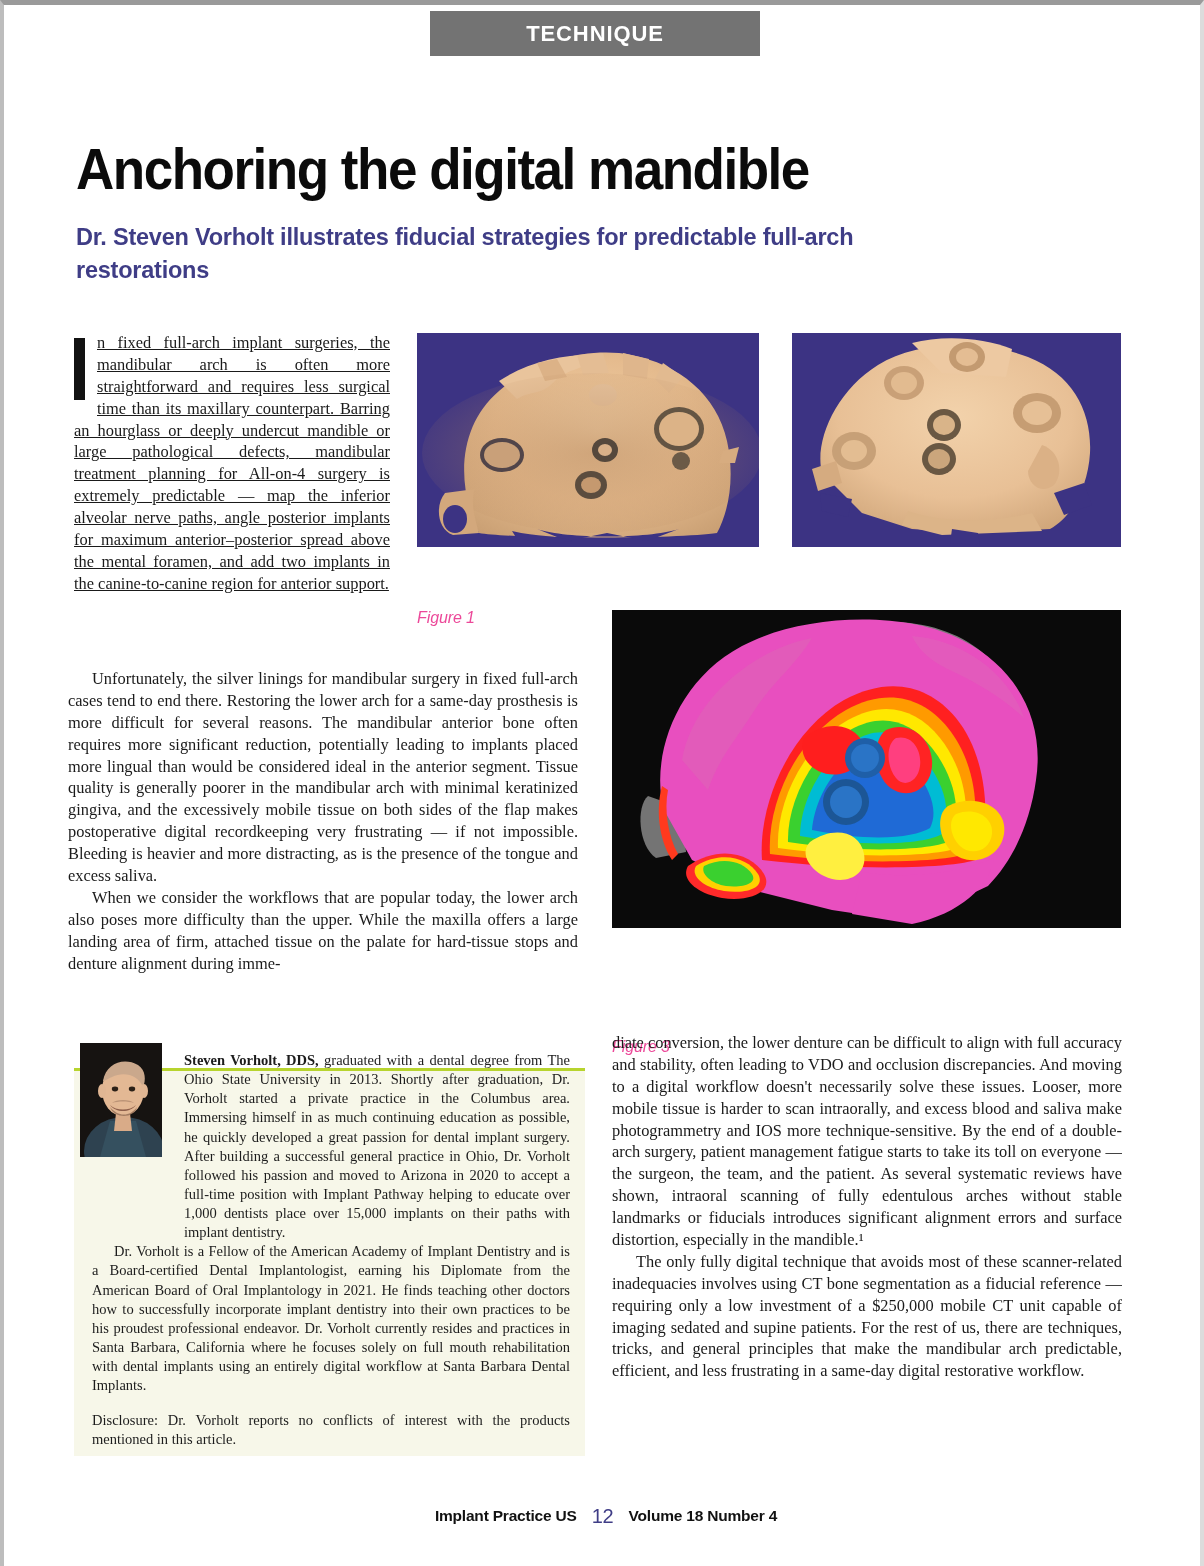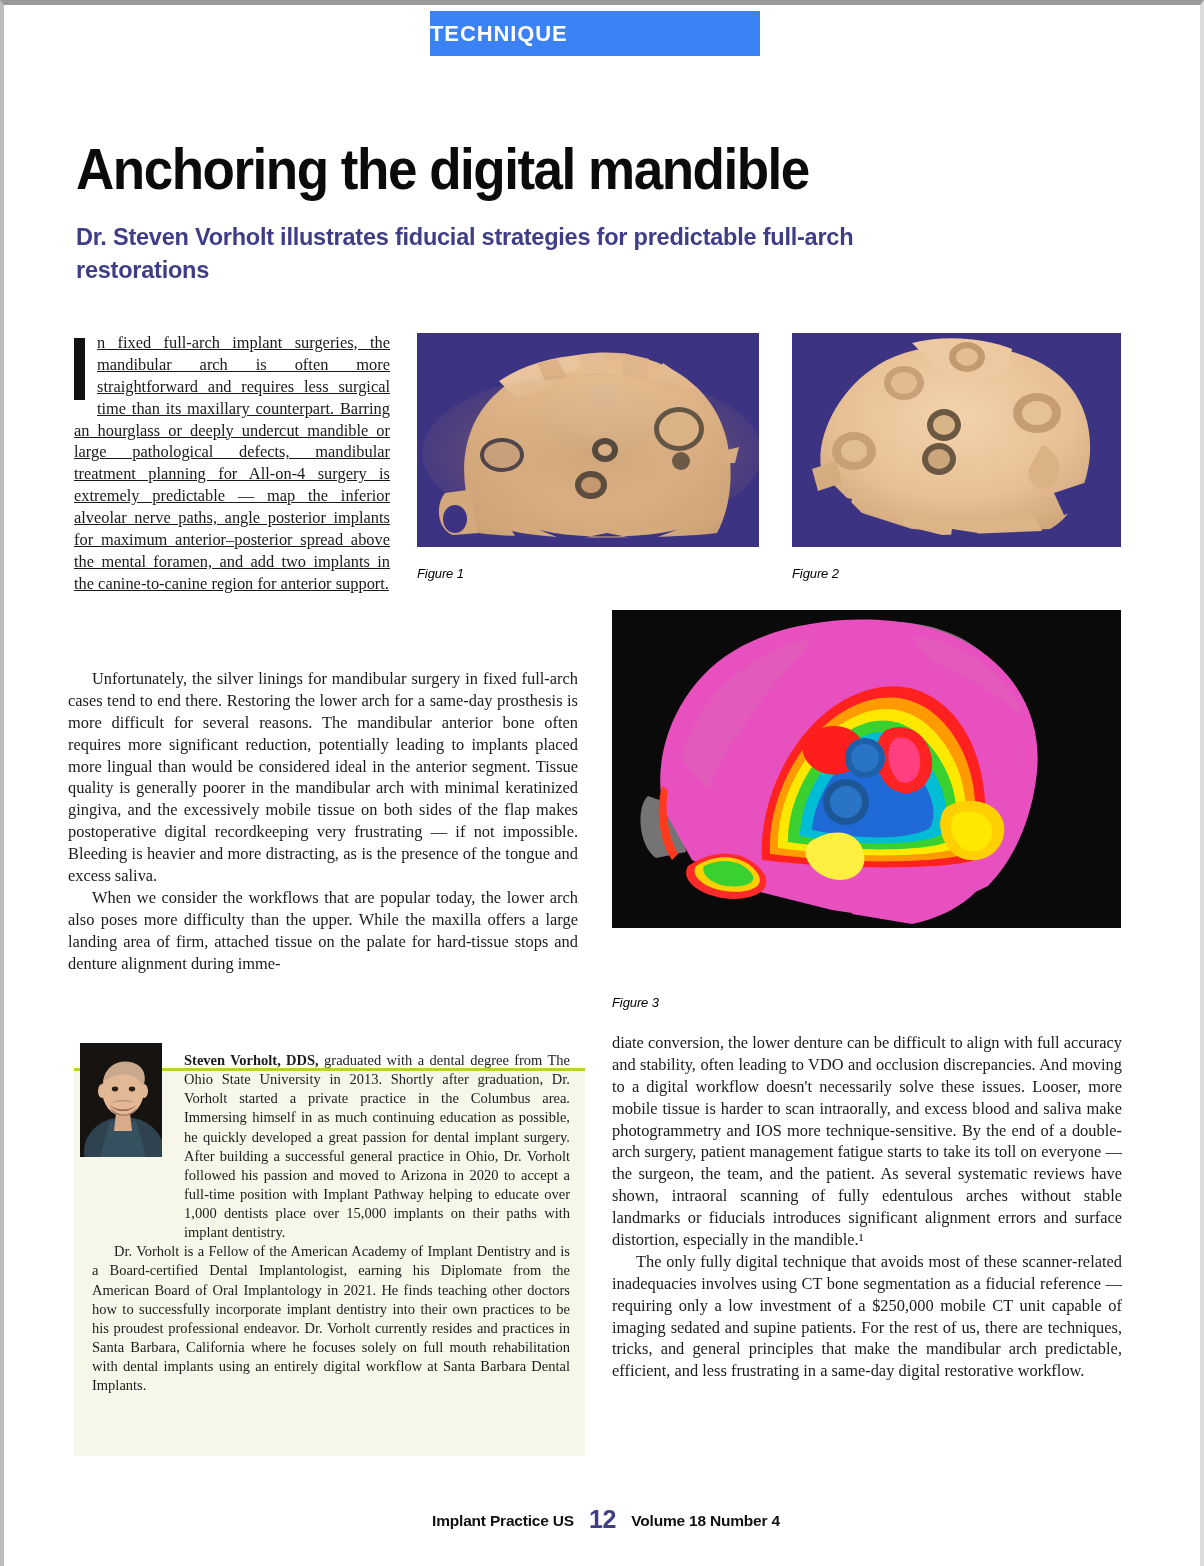--- a/index.html
+++ b/index.html
@@ -22,24 +22,24 @@
     border-right: 4px solid #dcdcdc;
   }
 
   
   .kicker-bar {
     position: absolute;
     left: 426px;
     top: 6px;
     width: 330px;
     height: 45px;
-    background: #3b82f6;
+    background: #737373;
     display: flex;
     align-items: center;
-    justify-content: flex-start;
+    justify-content: center;
   }
   .kicker-bar .kicker-text {
     color: #ffffff;
     font-size: 22px;
     font-weight: bold;
     letter-spacing: 0.9px;
     font-family: "Liberation Sans", sans-serif;
   }
 
   
@@ -115,23 +115,24 @@
     overflow: hidden;
   }
   .fig-1 { left: 413px; top: 328px; width: 342px; height: 214px; background: #3c3383; }
   .fig-2 { left: 788px; top: 328px; width: 329px; height: 214px; background: #3c3383; }
   .fig-3 { left: 608px; top: 605px; width: 509px; height: 318px; background: #0a0a0a; }
 
   .figcap {
     position: absolute;
     font-family: "Liberation Sans", sans-serif;
     font-style: italic;
-    font-size: 13px;
-    color: #000000;
+    font-size: 16px;
+    color: #ec4899;
     letter-spacing: -0.1px;
+    margin-top: 43px;
   }
   .cap-1 { left: 413px; top: 561px; }
   .cap-2 { left: 788px; top: 561px; }
   .cap-3 { left: 608px; top: 990px; }
 
   
   .scan-svg { display:block; width:100%; height:100%; }
 
   
   .col2 {
@@ -190,22 +191,22 @@
     width: 1204px;
     text-align: center;
     font-family: "Liberation Sans", sans-serif;
     font-size: 15.5px;
     font-weight: bold;
     color: #111111;
     letter-spacing: -0.2px;
   }
   .footer .pg {
     color: #3f3d86;
-    font-size: 25px;
-    font-weight: bold;
+    font-size: 20px;
+    font-weight: normal;
     vertical-align: -2px;
     margin: 0 9px;
   }
   .footer .sp { display:inline-block; width:6px; }
 </style>
 </head>
 <body>
 
 <div class="page">
 
@@ -368,19 +369,20 @@
       <path d="M32 60 C38 58 48 58 54 60 C50 56 36 56 32 60 Z" fill="#b08a6e" opacity="0.8"></path>
       <path d="M30 64 C38 74 50 74 57 64 C54 76 34 76 30 64 Z" fill="#6d4a39" opacity="0.55"></path>
       <ellipse cx="22" cy="48" rx="4" ry="7" fill="#e0b693"></ellipse>
       <ellipse cx="64" cy="48" rx="4" ry="7" fill="#e0b693"></ellipse>
     </svg>
   </div>
   <div class="bio-text">
     <p class="first"><span class="bio-name">Steven Vorholt, DDS,</span><span> graduated with a dental degree from The Ohio State University in 2013. Shortly after graduation, Dr. Vorholt started a private practice in the Columbus area. Immersing himself in as much continuing education as possible, he quickly developed a great passion for dental implant surgery. After building a successful general practice in Ohio, Dr. Vorholt followed his passion and moved to Arizona in 2020 to accept a full-time position with Implant Pathway helping to educate over 1,000 dentists place over 15,000 implants on their paths with implant dentistry.</span></p>
     <p class="ind">Dr. Vorholt is a Fellow of the American Academy of Implant Dentistry and is a Board-certified Dental Implantologist, earning his Diplomate from the American Board of Oral Implantology in 2021. He finds teaching other doctors how to successfully incorporate implant dentistry into their own practices to be his proudest professional endeavor. Dr. Vorholt currently resides and practices in Santa Barbara, California where he focuses solely on full mouth rehabilitation with dental implants using an entirely digital workflow at  Santa Barbara Dental Implants.</p>
     <div class="spacer"></div>
+    <p>Disclosure: Dr. Vorholt reports no conflicts of interest with the products mentioned in this article.</p>
   </div>
 
   <div class="footer">
     <span>Implant Practice US</span><span class="sp"></span><span class="pg">12</span><span class="sp"></span><span>Volume 18 Number 4</span>
   </div>
 
 </div>
 
 </body></html>

